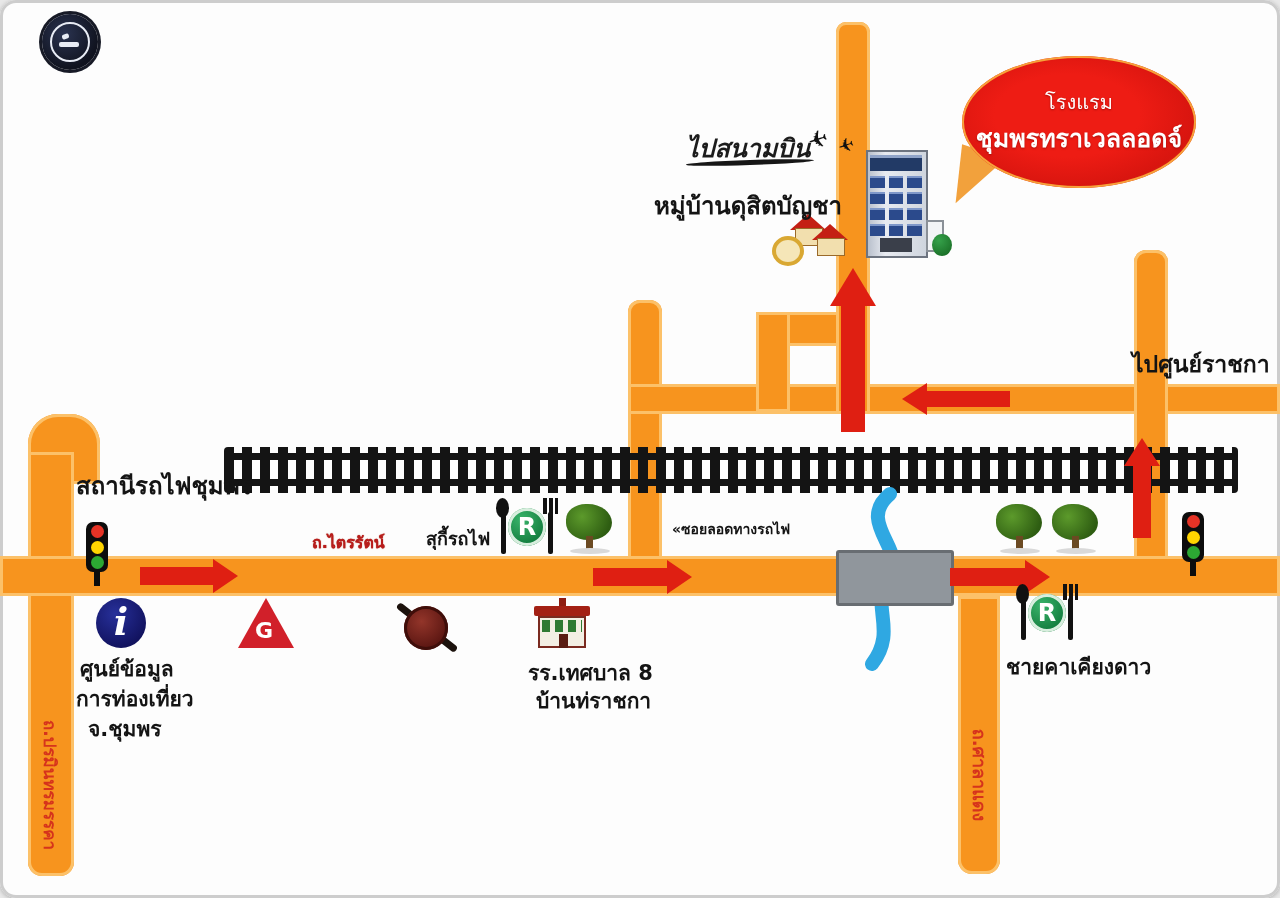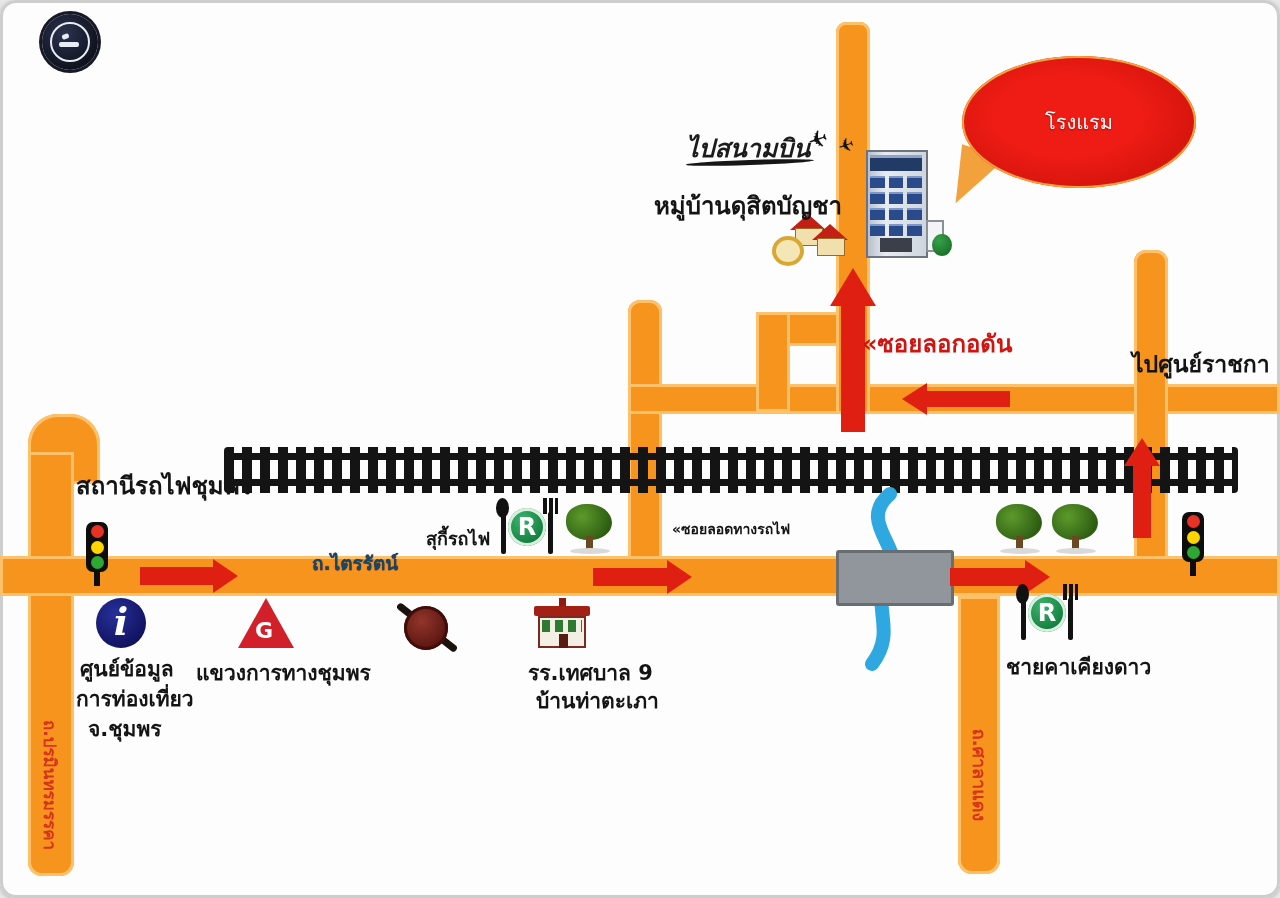--- a/index.html
+++ b/index.html
@@ -231,36 +231,35 @@
   <div class="abs blk" style="left:1006px;top:650px;font-size:21px;">ชายคาเคียงดาว</div>
 
   <div class="abs" id="info-icon">i</div>
   <div class="abs blk" style="left:80px;top:652px;font-size:21px;">ศูนย์ข้อมูล</div>
   <div class="abs blk" style="left:76px;top:682px;font-size:21px;">การท่องเที่ยว</div>
   <div class="abs blk" style="left:88px;top:712px;font-size:21px;">จ.ชุมพร</div>
 
   <div class="abs" id="g-tri">
     <span>G</span>
   </div>
-  <div class="abs blk" style="left:196px;top:656px;font-size:21px;">แขวงการทางชุมพร</div>
 
   <div class="abs" id="police-badge">
     <span class="baton"></span>
       <span class="disc"></span>
   </div>
 
   <div class="abs" id="school-icon">
     <span class="chim"></span>
       <span class="roof"></span>
       <span class="body"></span>
       <span class="win"></span>
       <span class="door"></span>
   </div>
-  <div class="abs blk" style="left:528px;top:656px;font-size:21px;">รร.เทศบาล 9</div>
-  <div class="abs blk" style="left:536px;top:684px;font-size:21px;">บ้านท่าตะเภา</div>
+  <div class="abs blk" style="left:528px;top:656px;font-size:21px;">รร.เทศบาล 8</div>
+  <div class="abs blk" style="left:536px;top:684px;font-size:21px;">บ้านท่ราชกา</div>
 
   <div class="abs" id="village">
     <span class="house" style="position:absolute;left:20px;top:0;">
         <span class="roof"></span>
         <span class="body"></span>
       </span>
     <span class="house" style="position:absolute;left:42px;top:10px;">
         <span class="roof"></span>
         <span class="body"></span>
       </span>
@@ -293,23 +292,23 @@
         <b></b>
       </span>
     <span class="entr"></span>
     <span class="annex"></span>
     <span class="bush"></span>
   </div>
 
   <div class="abs" id="bubble-tail"></div>
   <div class="abs" id="bubble">
     <span class="l1">โรงแรม</span>
-  </div>
-
-  <div class="abs red" style="left:862px;top:324px;font-size:24px;">«ซอยลอกอดัน</div>
+    <span class="l2">ชุมพรทราเวลลอดจ์</span>
+  </div>
+
   <div class="abs blk" style="left:1132px;top:346px;font-size:23px;">ไปศูนย์ราชกา</div>
   <div class="abs blk" style="left:672px;top:518px;font-size:14px;">«ซอยลอดทางรถไฟ</div>
-  <div class="abs" style="left:312px;top:548px;font-size:19px;font-weight:bold;color:#0c4a6e;text-shadow:0 0 1px #9c1a00;">ถ.ไตรรัตน์</div>
+  <div class="abs" style="left:312px;top:530px;font-size:16px;font-weight:bold;color:#b91c1c;text-shadow:0 0 1px #9c1a00;">ถ.ไตรรัตน์</div>
 
   <div class="abs vert" style="left:-36px;top:768px;width:172px;height:34px;font-size:17px;line-height:34px;">ถ.ปรมินทรมรรคา</div>
   <div class="abs vert" style="left:914px;top:760px;width:130px;height:30px;font-size:18px;line-height:30px;">ถ.ศาลาแดง</div>
 
 </div>
 
 </body></html>

